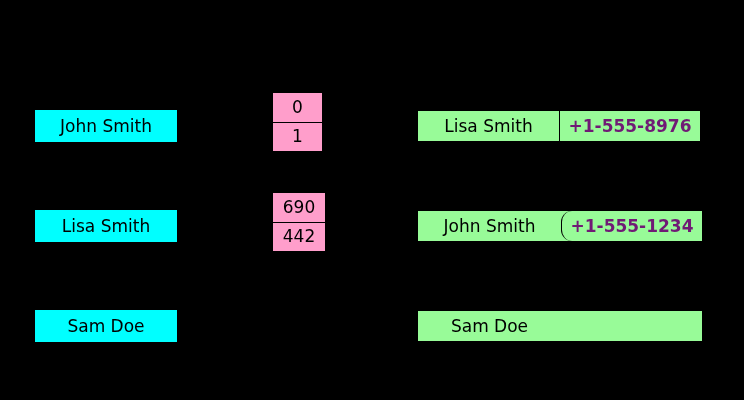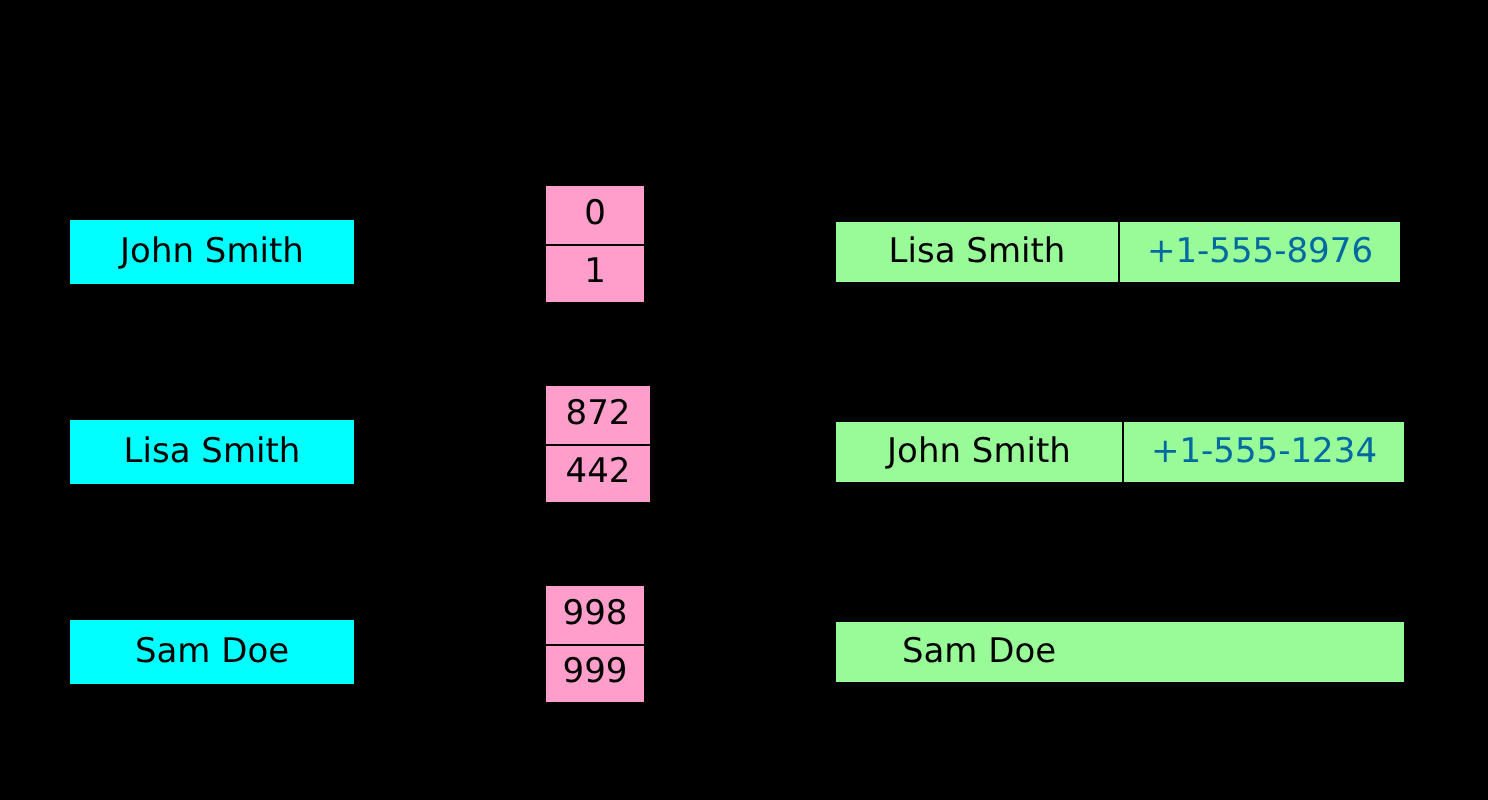--- a/index.html
+++ b/index.html
@@ -80,24 +80,25 @@
     color: #000000;
     white-space: nowrap;
     background: #98FB98;
   }
   .record-phone {
     display: flex;
     align-items: center;
     justify-content: center;
     font-size: 17px;
     line-height: 1;
-    color: #0369a1;
+    color: #701a75;
     white-space: nowrap;
     background: #98FB98;
     border-left: 1px solid #000000;
+    font-weight: bold;
   }
 </style>
 </head>
 <body>
 
 <div id="diagram">
 
   <div class="key-box" style="left:35px; top:110px; width:142px; height:32px;">
     <span>John Smith</span>
   </div>
@@ -119,48 +120,40 @@
       <span>+1-555-8976</span>
     </div>
   </div>
 
   <div class="key-box" style="left:35px; top:210px; width:142px; height:32px;">
     <span>Lisa Smith</span>
   </div>
 
   <div class="slot-group" style="left:272px; top:192px; width:54px; height:60px;">
     <div class="slot-cell">
-      <span>872</span>
+      <span>690</span>
     </div>
     <div class="slot-cell">
       <span>442</span>
     </div>
   </div>
 
   <div class="record-row" style="left:417px; top:210px; width:286px; height:32px;">
     <div class="record-name" style="width:143px;">
       <span>John Smith</span>
     </div>
-    <div class="record-phone" style="flex:1 1 auto;">
+    <div class="record-phone" style="flex:1 1 auto;border-radius:11px;">
       <span>+1-555-1234</span>
     </div>
   </div>
 
   <div class="key-box" style="left:35px; top:310px; width:142px; height:32px;">
     <span>Sam Doe</span>
   </div>
 
-  <div class="slot-group" style="left:272px; top:292px; width:51px; height:60px;">
-    <div class="slot-cell">
-      <span>998</span>
-    </div>
-    <div class="slot-cell">
-      <span>999</span>
-    </div>
-  </div>
 
   <div class="record-row" style="left:417px; top:310px; width:286px; height:32px;">
     <div class="record-name" style="width:143px;">
       <span>Sam Doe</span>
     </div>
   </div>
 
 </div>
 
 </body></html>

